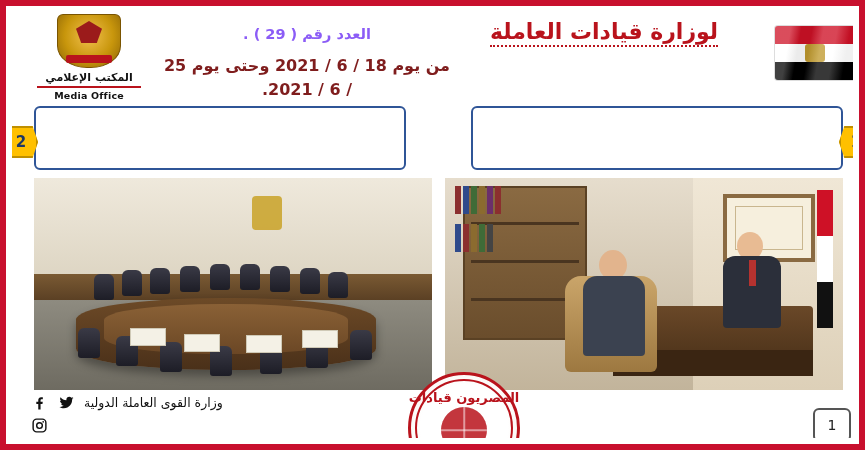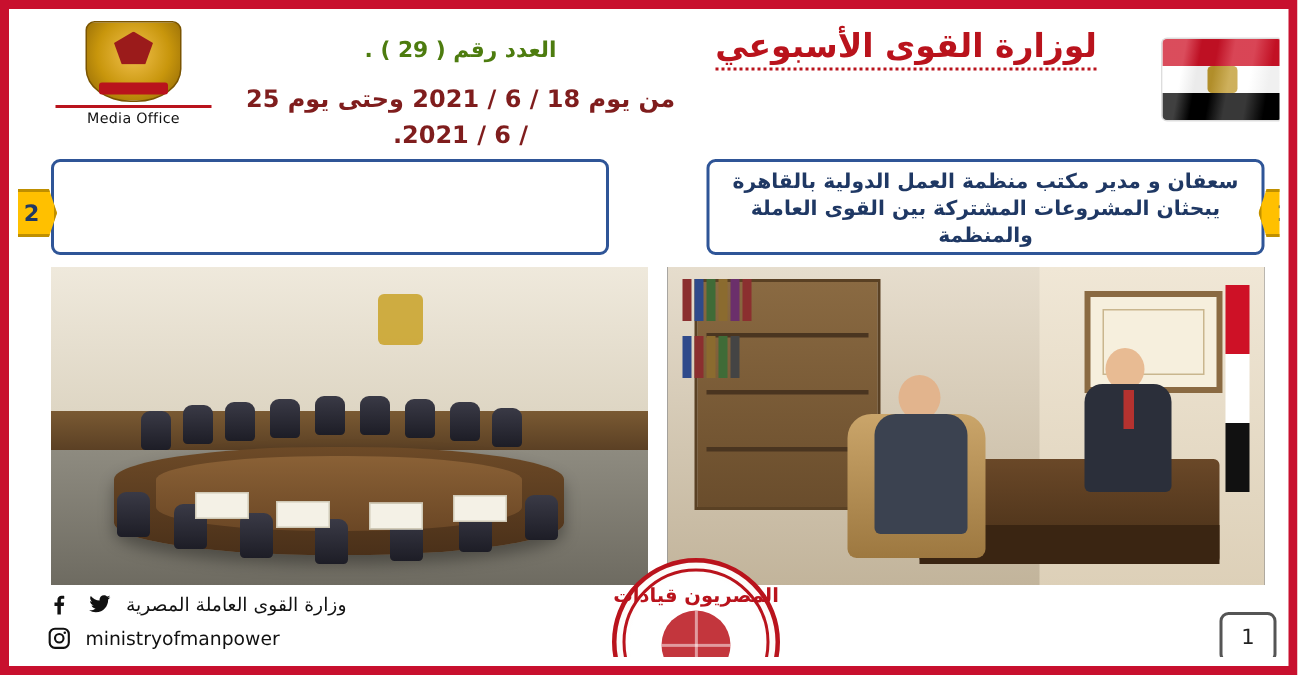--- a/index.html
+++ b/index.html
@@ -45,31 +45,31 @@
     clip-path:polygon(50% 0,100% 35%,80% 100%,20% 100%,0 35%);
   }
   .emblem:after{
     content:"";position:absolute;left:50%;bottom:4px;transform:translateX(-50%);
     width:46px;height:8px;background:#b9131c;border-radius:2px;
   }
   .media-ar{
     font-size:11px;color:#111;margin-top:3px;font-weight:bold;direction:rtl;
   }
   .media-en{
-    font-size:9.5px;color:#111;font-weight:normal;letter-spacing:.2px;
+    font-size:9.5px;color:#111;font-weight:bold;letter-spacing:.2px;
   }
   .media-rule{
     width:104px;height:2px;background:#b9131c;margin:2px auto 2px auto;
   }
 
   .header-center{
     position:absolute;left:150px;top:14px;width:290px;text-align:center;direction:rtl;
   }
   .issue-line{
-    font-size:14.5px;color:#4d7c0f;font-weight:bold;margin-bottom:12px;
+    font-size:14.5px;color:#8b5cf6;font-weight:bold;margin-bottom:12px;
   }
   .date-line{
     font-size:16px;color:#7f1d1d;font-weight:bold;line-height:1.5;
   }
 
   .header-right{
     position:absolute;right:96px;top:6px;width:330px;text-align:center;direction:rtl;
   }
   .title-main{
     font-size:25px;font-weight:bold;color:#b9131c;line-height:1.05;
@@ -256,48 +256,48 @@
 </head>
 <body>
 
 <div class="page">
   <div class="inner">
 
     <div class="header">
 
       <div class="logo-left">
         <div class="emblem"></div>
+        <div class="media-ar">المكتب الإعلامي</div>
         <div class="media-rule"></div>
         <div class="media-en">Media Office</div>
       </div>
 
       <div class="header-center">
         <div class="issue-line">العدد رقم  ( 29 )  .</div>
         <div class="date-line">من يوم  18 / 6 / 2021  وحتى يوم  25 / 6 / 2021.</div>
       </div>
 
       <div class="header-right">
-        <div class="title-sub"><span class="dotted">لوزارة القوى  الأسبوعي</span></div>
+        <div class="title-sub"><span class="dotted">لوزارة قيادات  العاملة</span></div>
       </div>
 
       <div class="flag-wrap">
         <div class="flag">
           <div class="s s1"></div>
           <div class="s s2"></div>
           <div class="s s3"></div>
           <div class="eagle"></div>
           <div class="flag-fold"></div>
         </div>
       </div>
     </div>
 
     <div class="caps">
       <div class="cap cap-right">
         <div class="numbadge right">1</div>
-        <div class="cap-text">سعفان و مدير مكتب منظمة العمل الدولية بالقاهرة يبحثان المشروعات المشتركة بين القوى العاملة والمنظمة</div>
       </div>
       <div class="cap cap-left">
         <div class="numbadge left">2</div>
       </div>
     </div>
 
     <div class="photos">
 
       <div class="photo photo-left">
         <div class="pl-bg"></div>
@@ -382,31 +382,30 @@
           <span class="sicon">
             <svg width="17" height="17" viewBox="0 0 24 24">
                 <path fill="#111" d="M13.5 22v-8h2.7l.4-3.1h-3.1V8.9c0-.9.25-1.5 1.55-1.5h1.65V4.6c-.29-.04-1.27-.13-2.41-.13-2.39 0-4.03 1.46-4.03 4.14v2.29H7.5V14h2.76v8h3.24z"></path>
               </svg>
           </span>
           <span class="sicon">
             <svg width="17" height="17" viewBox="0 0 24 24">
                 <path fill="#111" d="M22 5.9c-.7.3-1.5.5-2.3.6.8-.5 1.5-1.3 1.8-2.3-.8.5-1.6.8-2.6 1-.7-.8-1.8-1.3-3-1.3-2.3 0-4.1 1.9-4.1 4.1 0 .3 0 .6.1.9C8.5 8.7 5.6 7.1 3.6 4.6c-.4.6-.6 1.3-.6 2 0 1.4.7 2.7 1.8 3.4-.7 0-1.3-.2-1.9-.5 0 2 1.4 3.7 3.3 4-.3.1-.7.2-1.1.2-.3 0-.5 0-.8-.1.5 1.6 2 2.8 3.8 2.8-1.4 1.1-3.2 1.8-5.1 1.8H2c1.8 1.2 4 1.8 6.3 1.8 7.5 0 11.6-6.2 11.6-11.6v-.5c.8-.6 1.5-1.3 2.1-2.1z"></path>
               </svg>
           </span>
-          <span class="stext ar">وزارة القوى العاملة المصرية</span>
+          <span class="stext ar">وزارة القوى العاملة الدولية</span>
         </div>
         <div class="srow">
           <span class="sicon">
             <svg width="17" height="17" viewBox="0 0 24 24">
                 <rect x="3" y="3" width="18" height="18" rx="5" fill="none" stroke="#111" stroke-width="2"></rect>
                 <circle cx="12" cy="12" r="4" fill="none" stroke="#111" stroke-width="2"></circle>
                 <circle cx="17.2" cy="6.8" r="1.2" fill="#111"></circle>
               </svg>
           </span>
-          <span class="stext">ministryofmanpower</span>
         </div>
 
       </div>
 
       <div class="stamp">
         <div class="ring"></div>
         <div class="ring2"></div>
         <div class="globe"></div>
         <div class="st-text">المصريون قيادات</div>
       </div>

